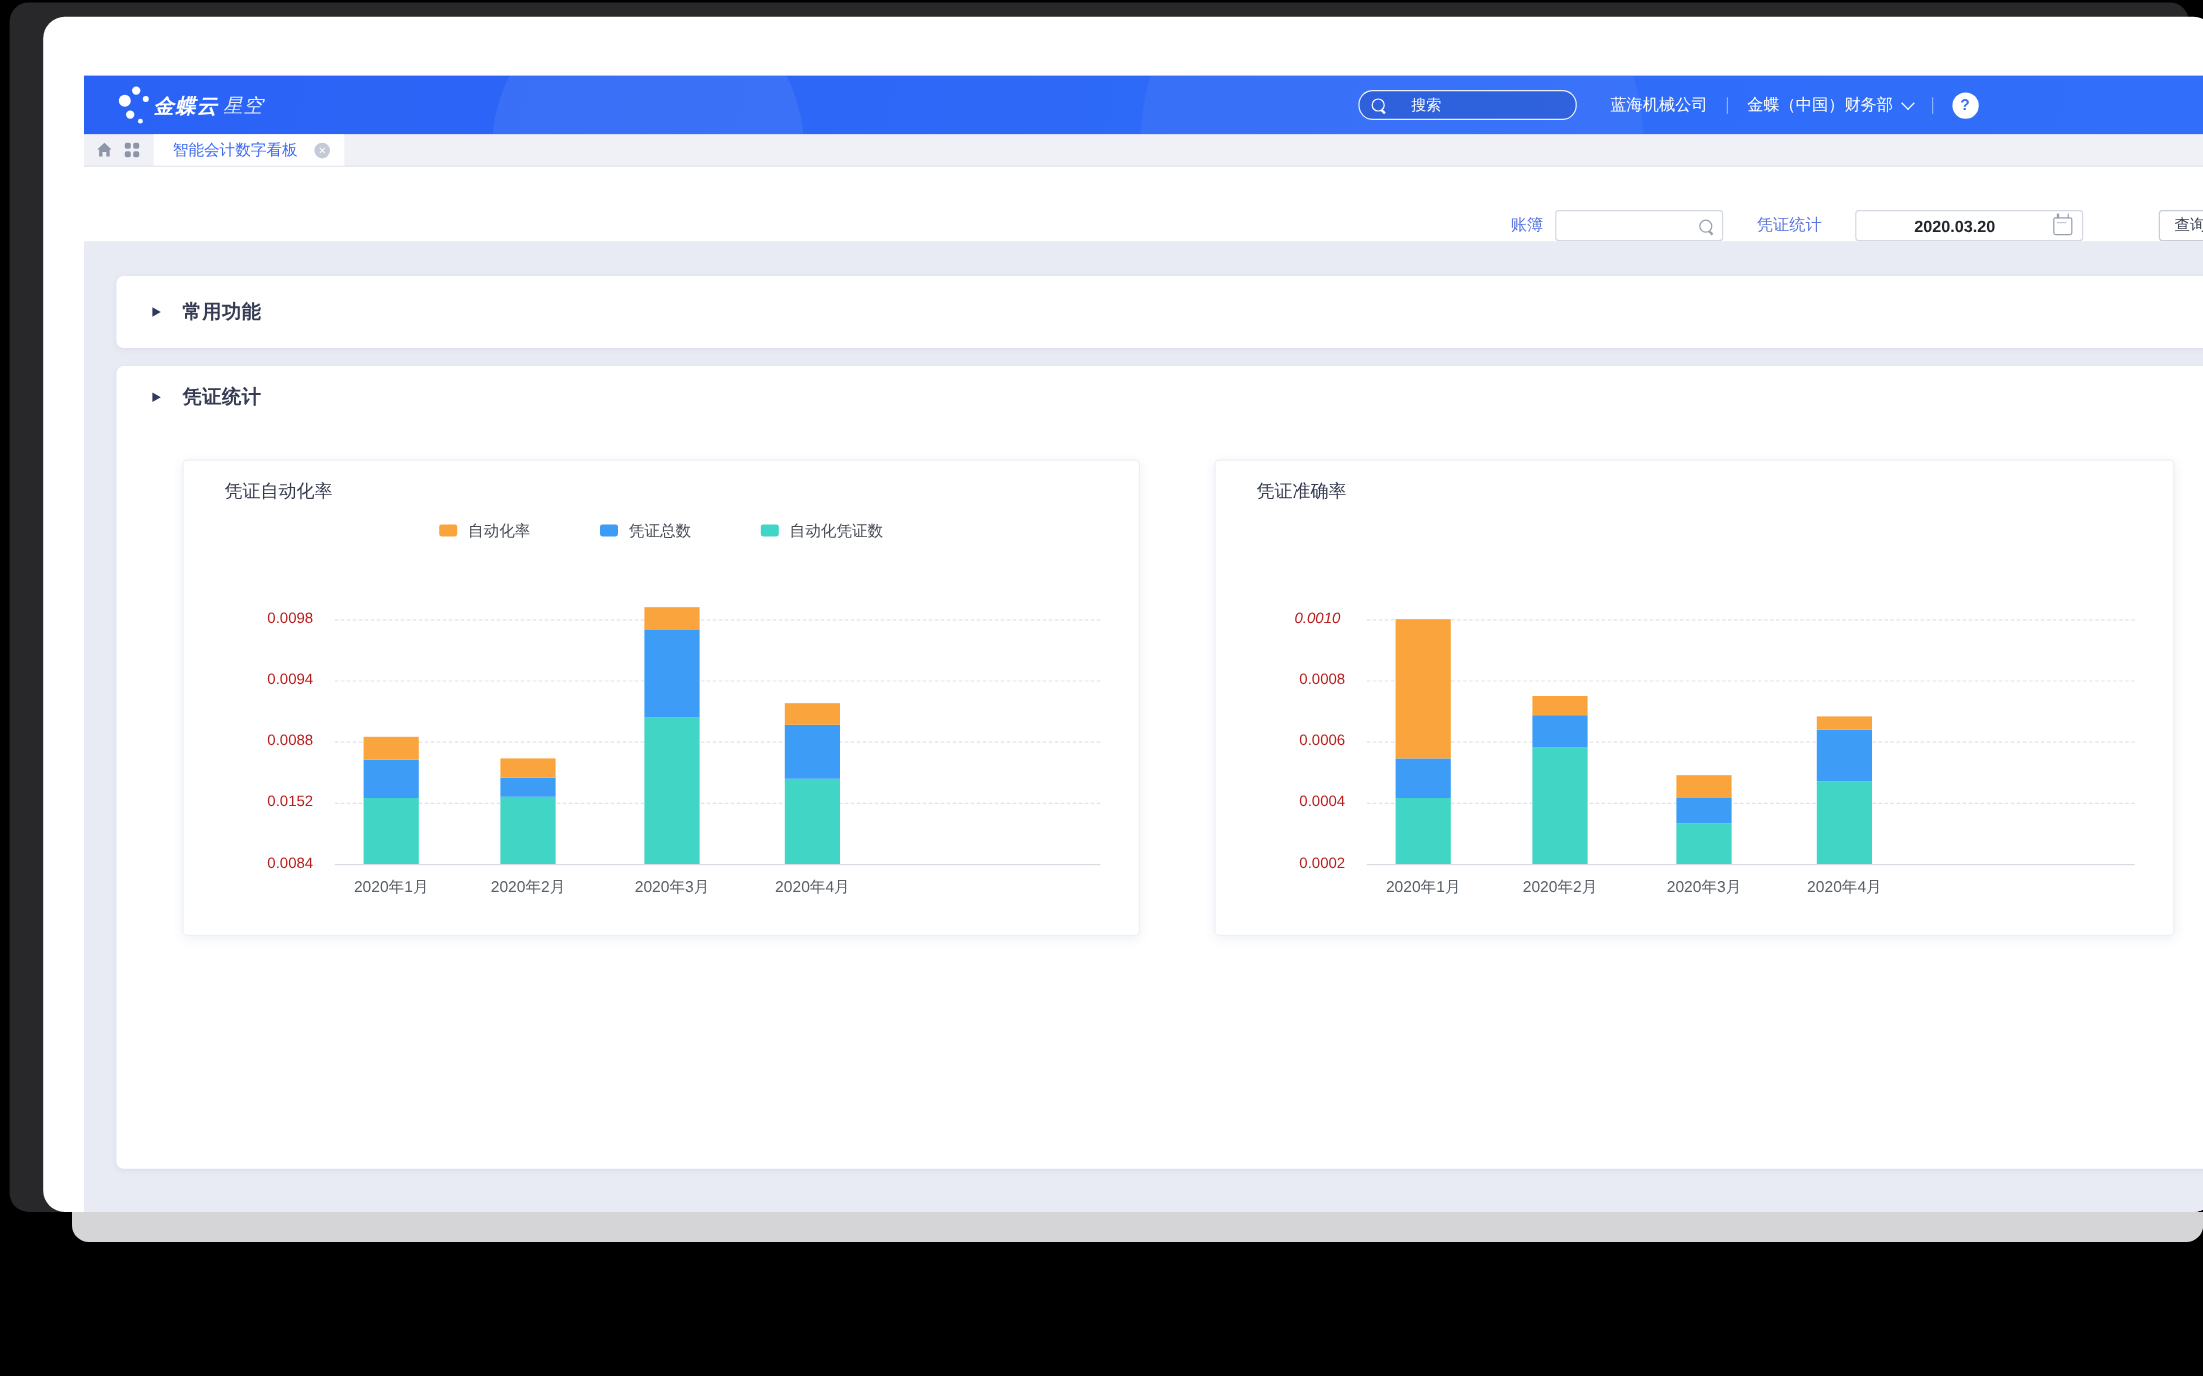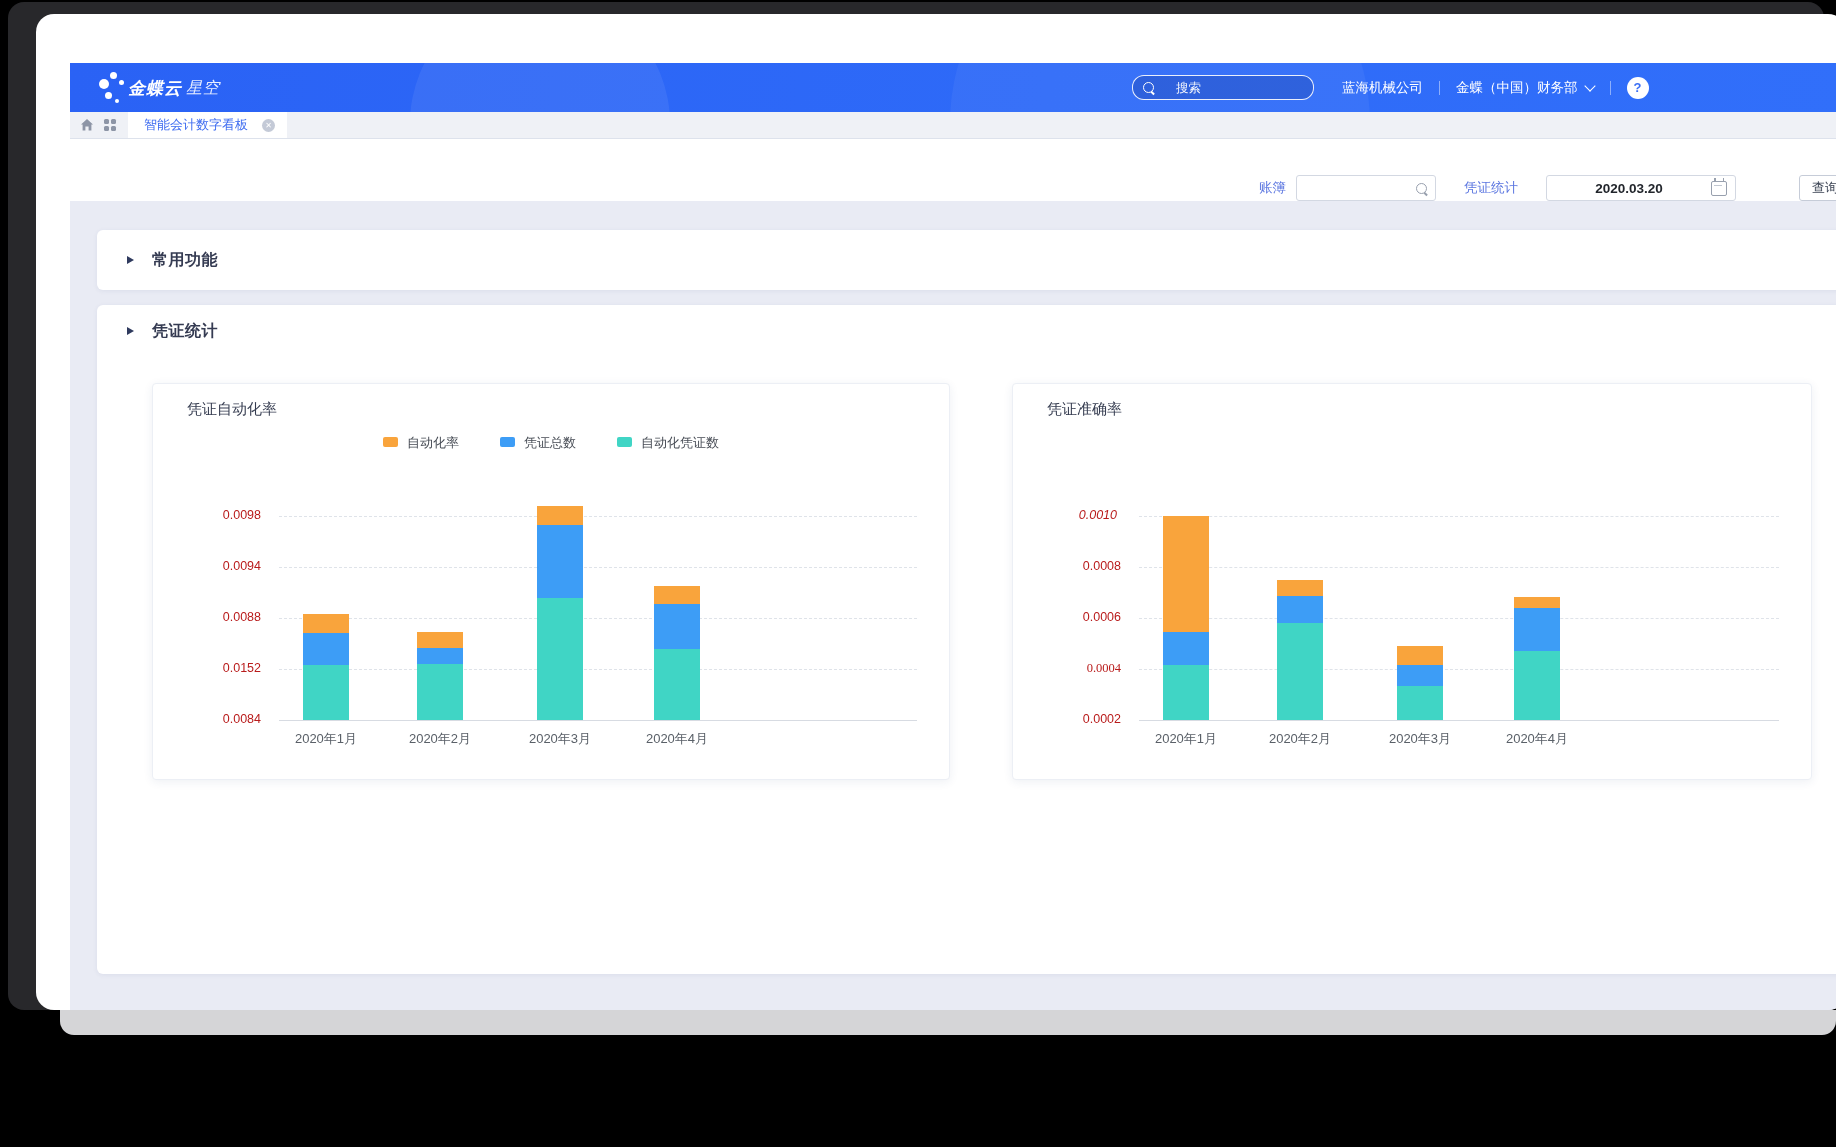--- a/index.html
+++ b/index.html
@@ -80,21 +80,21 @@
   #sec0{top:29px;height:60px;}
   #sec1{top:104px;height:669px;}
   #sec1 .sec-head{height:52px;}
 
   
   .chart-card{position:absolute;top:78px;width:796px;height:395px;background:#fff;border:1px solid #eceff5;
     border-radius:4px;box-shadow:0 2px 10px rgba(40,60,120,0.08);}
   .chart-card.c0{left:55px;}
   .chart-card.c1{left:915px;width:798px;}
   .chart-title{position:absolute;left:34px;top:16px;font-size:15px;font-weight:normal;color:#343b4f;}
-  .legend{position:absolute;left:0;right:0;top:50px;display:flex;justify-content:center;gap:41px;}
+  .legend{position:absolute;left:0;right:0;top:50px;display:flex;justify-content:center;gap:58px;}
   .legend-item{display:flex;align-items:flex-start;font-size:13px;color:#474c55;}
   .lsw{width:15px;height:10px;border-radius:2px;margin:3px 9px 0 0;}
   .plot{position:absolute;inset:0;}
   .gline{position:absolute;height:0;border-top:1px dashed #dfe3e9;}
   .gline.base{border-top:1px solid #d7dbe2;}
   .ylab{position:absolute;width:64px;text-align:right;font-size:12.5px;color:#b91c1c;}
   .xlab{position:absolute;width:110px;text-align:center;font-size:13px;color:#5a6068;}
   .seg{position:absolute;}
 </style>
 </head>
@@ -232,21 +232,21 @@
         <div class="chart-card c1">
           <div class="chart-title">凭证准确率</div>
           <div class="plot">
               <div class="gline" style="top: 132px; left: 126px; right: 32px;"></div>
               <div class="ylab" style="left: 40px; width: 64px; top: 124px; font-style: italic;">0.0010</div>
               <div class="gline" style="top: 183px; left: 126px; right: 32px;"></div>
               <div class="ylab" style="left: 44px; width: 64px; top: 175px;">0.0008</div>
               <div class="gline" style="top: 234px; left: 126px; right: 32px;"></div>
               <div class="ylab" style="left: 44px; width: 64px; top: 226px;">0.0006</div>
               <div class="gline" style="top: 285px; left: 126px; right: 32px;"></div>
-              <div class="ylab" style="left: 44px; width: 64px; top: 277px; font-family: Liberation Serif, serif;">0.0004</div>
+              <div class="ylab" style="left: 44px; width: 64px; top: 277px;">0.0004</div>
               <div class="gline base" style="top: 336px; left: 126px; right: 32px;"></div>
               <div class="ylab" style="left: 44px; width: 64px; top: 328px;">0.0002</div>
               <div class="seg" title="未修改的来源单据 2020年1月" style="left: 150px; width: 46px; top: 281px; height: 55px; background: rgb(64, 213, 197);"></div>
               <div class="seg" title="来源单据总数 2020年1月" style="left: 150px; width: 46px; top: 248px; height: 33px; background: rgb(61, 157, 246);"></div>
               <div class="seg" title="准确率 2020年1月" style="left: 150px; width: 46px; top: 132px; height: 116px; background: rgb(249, 164, 60);"></div>
               <div class="xlab" style="left: 118px; top: 346px;">2020年1月</div>
               <div class="seg" title="未修改的来源单据 2020年2月" style="left: 264px; width: 46px; top: 239px; height: 97px; background: rgb(64, 213, 197);"></div>
               <div class="seg" title="来源单据总数 2020年2月" style="left: 264px; width: 46px; top: 212px; height: 27px; background: rgb(61, 157, 246);"></div>
               <div class="seg" title="准确率 2020年2月" style="left: 264px; width: 46px; top: 196px; height: 16px; background: rgb(249, 164, 60);"></div>
               <div class="xlab" style="left: 232px; top: 346px;">2020年2月</div>

